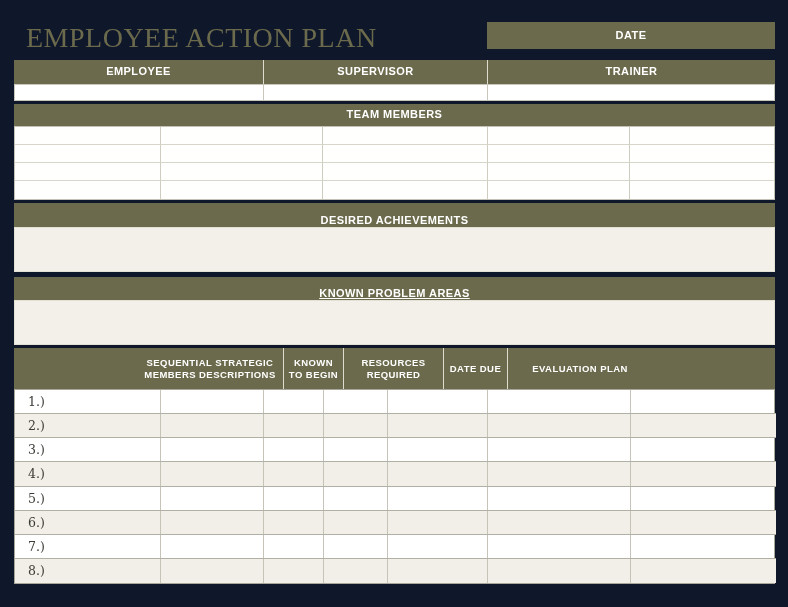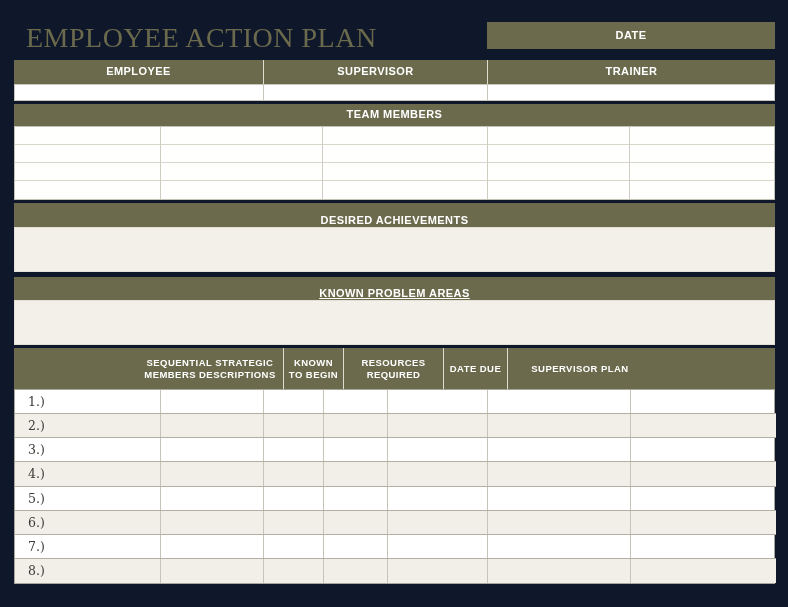--- a/index.html
+++ b/index.html
@@ -102,21 +102,21 @@
   <div class="abs free-area" style="left:14px;top:227px;width:761px;height:45px;"></div>
 
   <div class="abs bar" style="left:14px;top:277px;width:761px;height:34px;text-decoration:underline;">KNOWN PROBLEM AREAS</div>
   <div class="abs free-area" style="left:14px;top:300px;width:761px;height:45px;"></div>
 
   <div class="abs bar main-header" style="left:14px;top:348px;width:761px;height:41px;padding:0;">
     <div class="bar-cell" style="width:146px;">SEQUENTIAL STRATEGIC MEMBERS DESCRIPTIONS</div>
     <div class="bar-cell" style="width:60px;">KNOWN TO BEGIN</div>
     <div class="bar-cell" style="width:100px;">RESOURCES REQUIRED</div>
     <div class="bar-cell" style="width:64px;">DATE DUE</div>
-    <div class="bar-cell" style="width:145px;">SUPERVISOR PLAN</div>
+    <div class="bar-cell" style="width:145px;">EVALUATION PLAN</div>
   </div>
 
   <div class="abs main-rows" style="left:14px;top:389px;width:761px;height:195px;">
 
     <div class="main-row">
       <div class="cell row-num" style="width:146px;">1.)</div>
       <div class="cell" style="width:103px;"></div>
       <div class="cell" style="width:60px;"></div>
       <div class="cell" style="width:64px;"></div>
       <div class="cell" style="width:100px;"></div>

